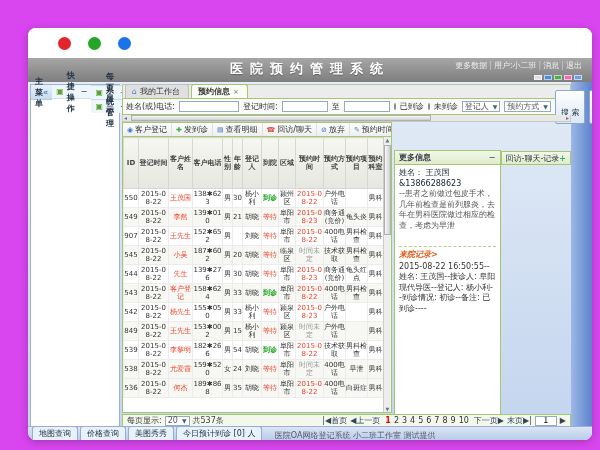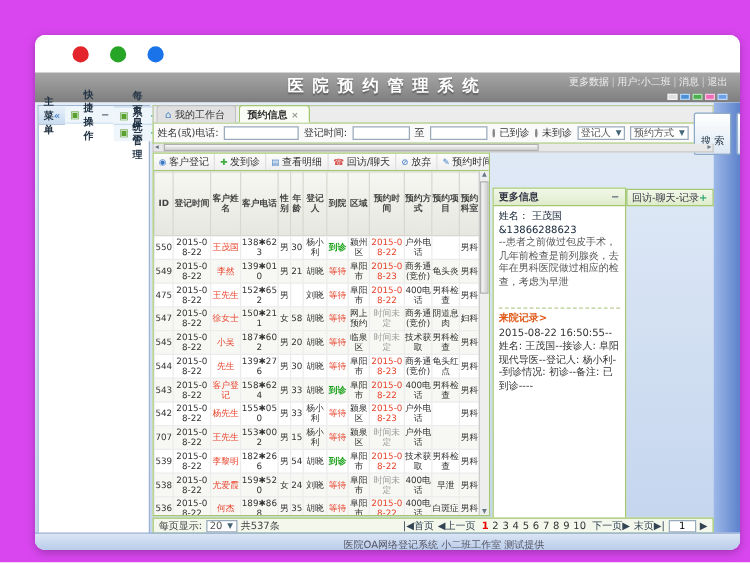--- a/index.html
+++ b/index.html
@@ -87,21 +87,21 @@
   .varrow { position:absolute; left:0; right:0; font-size:5px; color:#678; text-align:center; cursor:pointer; }
   
   .rightcol { position:absolute; left:366px; top:40px; width:177px; height:291px; display:flex; flex-direction:row;margin-top:28px; }
   .infopanel { flex:1; background:#fff; border:1px solid #a3c86f; display:flex; flex-direction:column; overflow:hidden; }
   .info-head { height:14px; background:linear-gradient(#f2f7e9,#dfeccb); border-bottom:1px solid #a3c86f;
                display:flex; align-items:center; padding:0 4px; font-size:8px; font-weight:bold; color:#334; }
   .minus { margin-left:auto; color:#567; cursor:pointer; }
   .info-body { flex:1; padding:3px 4px; font-size:8px; line-height:10.5px; color:#333; overflow:hidden; }
   .info-name { color:#123; }
   .info-desc { color:#555; border-bottom:1px dashed #b8cc90; padding-bottom:15px; margin-bottom:3px; }
-  .rec-title { color:#e05a1a; font-weight:bold; margin-bottom:1px; }
+  .rec-title { color:#e05a1a; font-weight:bold; margin-bottom:1px;font-style:italic; }
   .rec-text { color:#333; }
   .chatbar { height:14px; margin-top:1px; background:linear-gradient(#f2f7e9,#dfeccb); border:1px solid #a3c86f;
              display:flex; align-items:center; padding:0 4px; font-size:8px; color:#334; }
   
   .pager { position:absolute; left:94px; top:332px; width:449px; height:13px; background:#f3f7ec;
            border:1px solid #a3c86f; display:flex; align-items:center; font-size:8px; color:#444; padding:0 4px; gap:3px; }
   .pager .combo { height:10px; }
   .pages { display:flex; gap:3px; margin:0 2px; }
   .pg { cursor:pointer; color:#333; }
   .pg.cur { color:#e00; font-weight:bold; }
@@ -298,48 +298,33 @@
                   <td>21</td>
                   <td>胡晓</td>
                   <td class="r">等待</td>
                   <td>阜阳市</td>
                   <td class="r">2015-08-23</td>
                   <td>商务通(竞价)</td>
                   <td>龟头炎</td>
                   <td>男科</td>
                 </tr>
                 <tr>
-                  <td>475</td>
+                  <td>907</td>
                   <td>2015-08-22</td>
                   <td class="r">王先生</td>
                   <td>152✱652</td>
                   <td>男</td>
                   <td></td>
                   <td>刘晓</td>
                   <td class="r">等待</td>
                   <td>阜阳市</td>
                   <td class="r">2015-08-22</td>
                   <td>400电话</td>
                   <td>男科检查</td>
                   <td>男科</td>
-                </tr>
-                <tr class="even">
-                  <td>547</td>
-                  <td>2015-08-22</td>
-                  <td class="r">徐女士</td>
-                  <td>150✱211</td>
-                  <td>女</td>
-                  <td>58</td>
-                  <td>胡晓</td>
-                  <td class="r">等待</td>
-                  <td>网上预约</td>
-                  <td class="gray">时间未定</td>
-                  <td>商务通(竞价)</td>
-                  <td>阴道息肉</td>
-                  <td>妇科</td>
                 </tr>
                 <tr class="even">
                   <td>545</td>
                   <td>2015-08-22</td>
                   <td class="r">小吴</td>
                   <td>187✱602</td>
                   <td>男</td>
                   <td>20</td>
                   <td>胡晓</td>
                   <td class="r">等待</td>
@@ -388,21 +373,21 @@
                   <td>33</td>
                   <td>杨小利</td>
                   <td class="r">等待</td>
                   <td>颍泉区</td>
                   <td class="r">2015-08-23</td>
                   <td>户外电话</td>
                   <td></td>
                   <td>男科</td>
                 </tr>
                 <tr class="even">
-                  <td>707</td>
+                  <td>849</td>
                   <td>2015-08-22</td>
                   <td class="r">王先生</td>
                   <td>153✱002</td>
                   <td>男</td>
                   <td>15</td>
                   <td>杨小利</td>
                   <td class="r">等待</td>
                   <td>颍泉区</td>
                   <td class="gray">时间未定</td>
                   <td>户外电话</td>
@@ -506,17 +491,23 @@
             <span class="pg">9</span>
             <span class="pg">10</span>
           </span>
         <span class="nav"><span>下一页</span><span>▶</span></span>
         <span class="nav"><span>末页</span><span>▶|</span></span>
         <input type="text" class="goto" value="1" style="">
         <span class="nav">▶</span>
       </div>
 
       <div class="bottomband">
+        <span id="btabs" style="display:flex;gap:2px;">
+            <span class="btab">地图查询</span>
+            <span class="btab">价格查询</span>
+            <span class="btab">美图秀秀</span>
+            <span class="btab">今日预计到诊 [0] 人</span>
+          </span>
         <span class="statusmsg">医院OA网络登记系统 小二班工作室 测试提供</span>
       </div>
     </div>
   </div>
 </div>
 
 </body></html>

